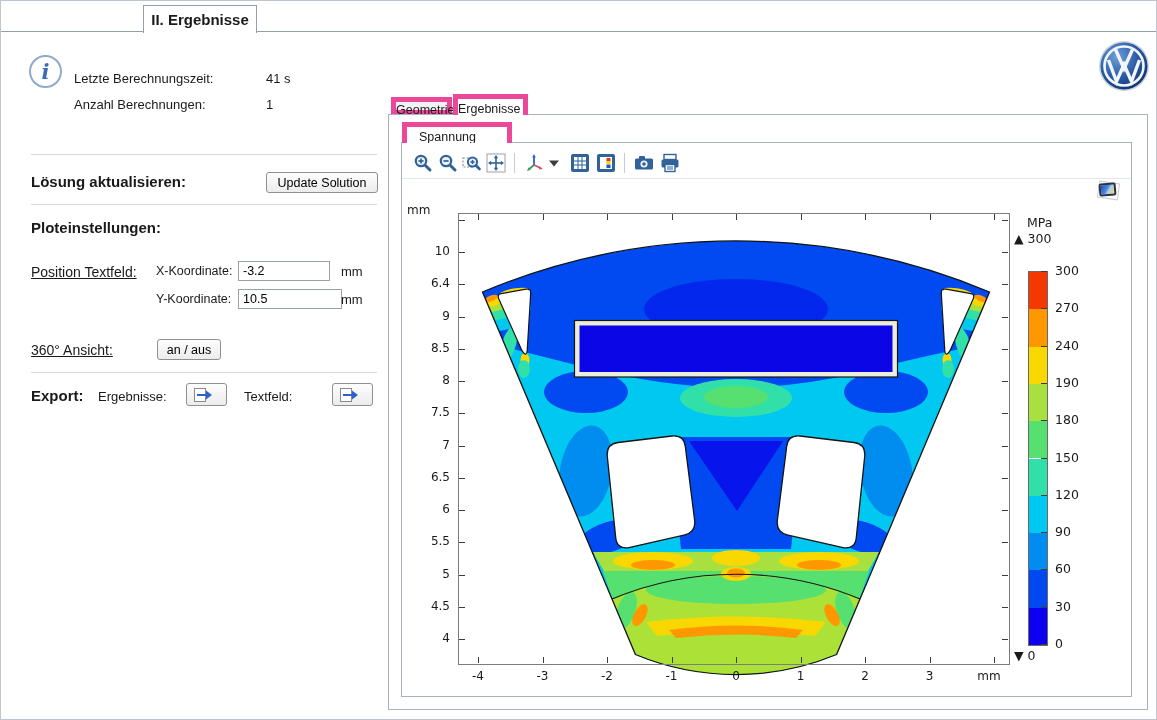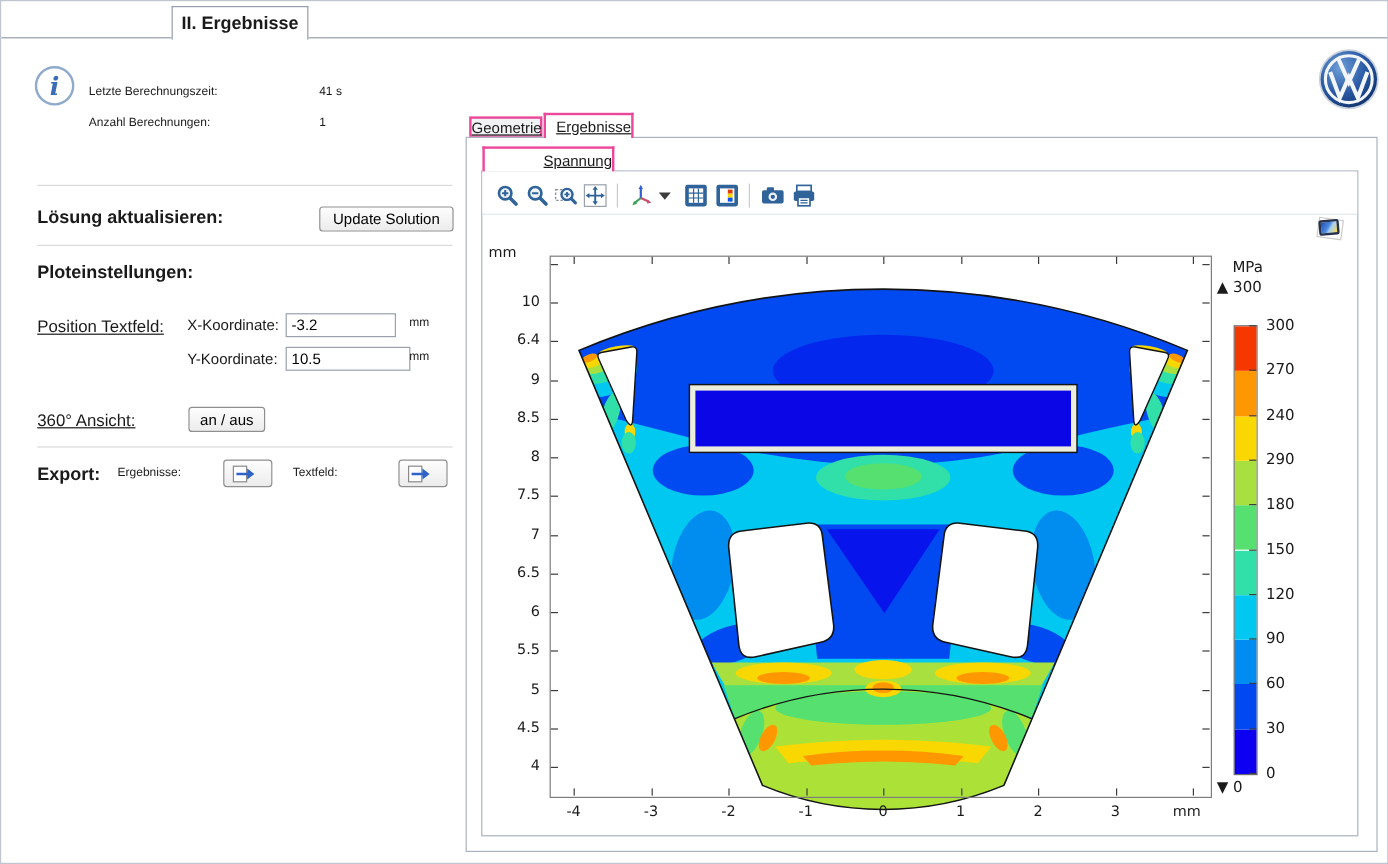--- a/index.html
+++ b/index.html
@@ -7,37 +7,37 @@
           border:1px solid #bfc5cf;box-sizing:border-box;overflow:hidden;
           font-family:"Liberation Sans",sans-serif;color:#1a1a1a;}
   .abs{position:absolute;}
   
   .tabbar-line{position:absolute;left:0;top:30px;width:1157px;height:1px;background:#969dab;}
   .main-tab{position:absolute;top:4px;height:27px;line-height:27px;text-align:center;
             font-weight:bold;font-size:15px;border:1px solid #969dab;box-sizing:border-box;
             background:#f4f5f7;cursor:default;}
   .main-tab.active{background:#ffffff;height:28px;border-bottom:none;z-index:5;}
   
-  .lbl{position:absolute;font-size:10px;white-space:nowrap;}
+  .lbl{position:absolute;font-size:13px;white-space:nowrap;}
   .heading{font-weight:bold;font-size:15px;}
   .underl{text-decoration:underline;font-size:14px;}
   .divider{position:absolute;height:1px;background:#d9d9d9;}
   .btn{position:absolute;box-sizing:border-box;border:1px solid #8f8f8f;border-radius:3px;
        background:linear-gradient(#fdfdfd,#ececec);font-size:12.5px;text-align:center;
        font-family:"Liberation Sans",sans-serif;cursor:pointer;}
   .input{position:absolute;box-sizing:border-box;border:1px solid #9aa1ab;background:#fff;
          font-size:12.5px;padding:0 4px;font-family:"Liberation Sans",sans-serif;}
   .info-circle{position:absolute;width:33px;height:33px;border:2px solid #8faacb;border-radius:50%;
                box-sizing:border-box;text-align:center;line-height:29px;
                font-family:"DejaVu Serif",serif;font-style:italic;font-weight:bold;
                font-size:21px;color:#3a6db5;}
   
   .panel{position:absolute;border:1px solid #aab2c0;background:#fff;box-sizing:border-box;}
-  .sub-tab{position:absolute;box-sizing:border-box;border:2px solid #ec4899;background:#f1f2f4;
-           font-size:12.5px;text-align:right;cursor:default;text-decoration:underline;}
+  .sub-tab{position:absolute;box-sizing:border-box;border:5px solid #ec4899;background:#f1f2f4;
+           font-size:12.5px;text-align:left;cursor:default;}
   .sub-tab.active{background:#fff;border-bottom:none;z-index:4;}
   .toolbar-sep{position:absolute;width:1px;height:20px;background:#c7ccd4;}
   .ticon{position:absolute;width:20px;height:20px;cursor:pointer;}
   
   .plot-frame{position:absolute;border:1px solid #7d7d7d;box-sizing:border-box;background:transparent;}
   .tick{position:absolute;background:#3c3c3c;}
   .tick-label{position:absolute;font-family:"DejaVu Sans",sans-serif;font-size:12px;color:#1a1a1a;}
   .plot-text{position:absolute;font-family:"DejaVu Sans",sans-serif;color:#1a1a1a;}
   .annotation-box{position:absolute;border:2px solid #000;background:#fff;
                   font-family:"DejaVu Sans",sans-serif;font-size:13px;text-align:center;
@@ -391,21 +391,21 @@
       <div style="position: absolute; left: 1054px; top: 560.4px; font-family: &quot;DejaVu Sans&quot;, sans-serif; font-size: 12.5px; z-index: 5;">60</div>
       <div style="position: absolute; left: 1040px; top: 531.1px; width: 6px; height: 1px; background: rgb(60, 60, 60); z-index: 5;"></div>
       <div style="position: absolute; left: 1054px; top: 523.1px; font-family: &quot;DejaVu Sans&quot;, sans-serif; font-size: 12.5px; z-index: 5;">90</div>
       <div style="position: absolute; left: 1040px; top: 493.8px; width: 6px; height: 1px; background: rgb(60, 60, 60); z-index: 5;"></div>
       <div style="position: absolute; left: 1054px; top: 485.8px; font-family: &quot;DejaVu Sans&quot;, sans-serif; font-size: 12.5px; z-index: 5;">120</div>
       <div style="position: absolute; left: 1040px; top: 456.5px; width: 6px; height: 1px; background: rgb(60, 60, 60); z-index: 5;"></div>
       <div style="position: absolute; left: 1054px; top: 448.5px; font-family: &quot;DejaVu Sans&quot;, sans-serif; font-size: 12.5px; z-index: 5;">150</div>
       <div style="position: absolute; left: 1040px; top: 419.2px; width: 6px; height: 1px; background: rgb(60, 60, 60); z-index: 5;"></div>
       <div style="position: absolute; left: 1054px; top: 411.2px; font-family: &quot;DejaVu Sans&quot;, sans-serif; font-size: 12.5px; z-index: 5;">180</div>
       <div style="position: absolute; left: 1040px; top: 381.9px; width: 6px; height: 1px; background: rgb(60, 60, 60); z-index: 5;"></div>
-      <div style="position: absolute; left: 1054px; top: 373.9px; font-family: &quot;DejaVu Sans&quot;, sans-serif; font-size: 12.5px; z-index: 5;">290</div>
+      <div style="position: absolute; left: 1054px; top: 373.9px; font-family: &quot;DejaVu Sans&quot;, sans-serif; font-size: 12.5px; z-index: 5;">190</div>
       <div style="position: absolute; left: 1040px; top: 344.6px; width: 6px; height: 1px; background: rgb(60, 60, 60); z-index: 5;"></div>
       <div style="position: absolute; left: 1054px; top: 336.6px; font-family: &quot;DejaVu Sans&quot;, sans-serif; font-size: 12.5px; z-index: 5;">240</div>
       <div style="position: absolute; left: 1040px; top: 307.3px; width: 6px; height: 1px; background: rgb(60, 60, 60); z-index: 5;"></div>
       <div style="position: absolute; left: 1054px; top: 299.3px; font-family: &quot;DejaVu Sans&quot;, sans-serif; font-size: 12.5px; z-index: 5;">270</div>
       <div style="position: absolute; left: 1040px; top: 270px; width: 6px; height: 1px; background: rgb(60, 60, 60); z-index: 5;"></div>
       <div style="position: absolute; left: 1054px; top: 262px; font-family: &quot;DejaVu Sans&quot;, sans-serif; font-size: 12.5px; z-index: 5;">300</div>
     </div>
 
 </div>
 

